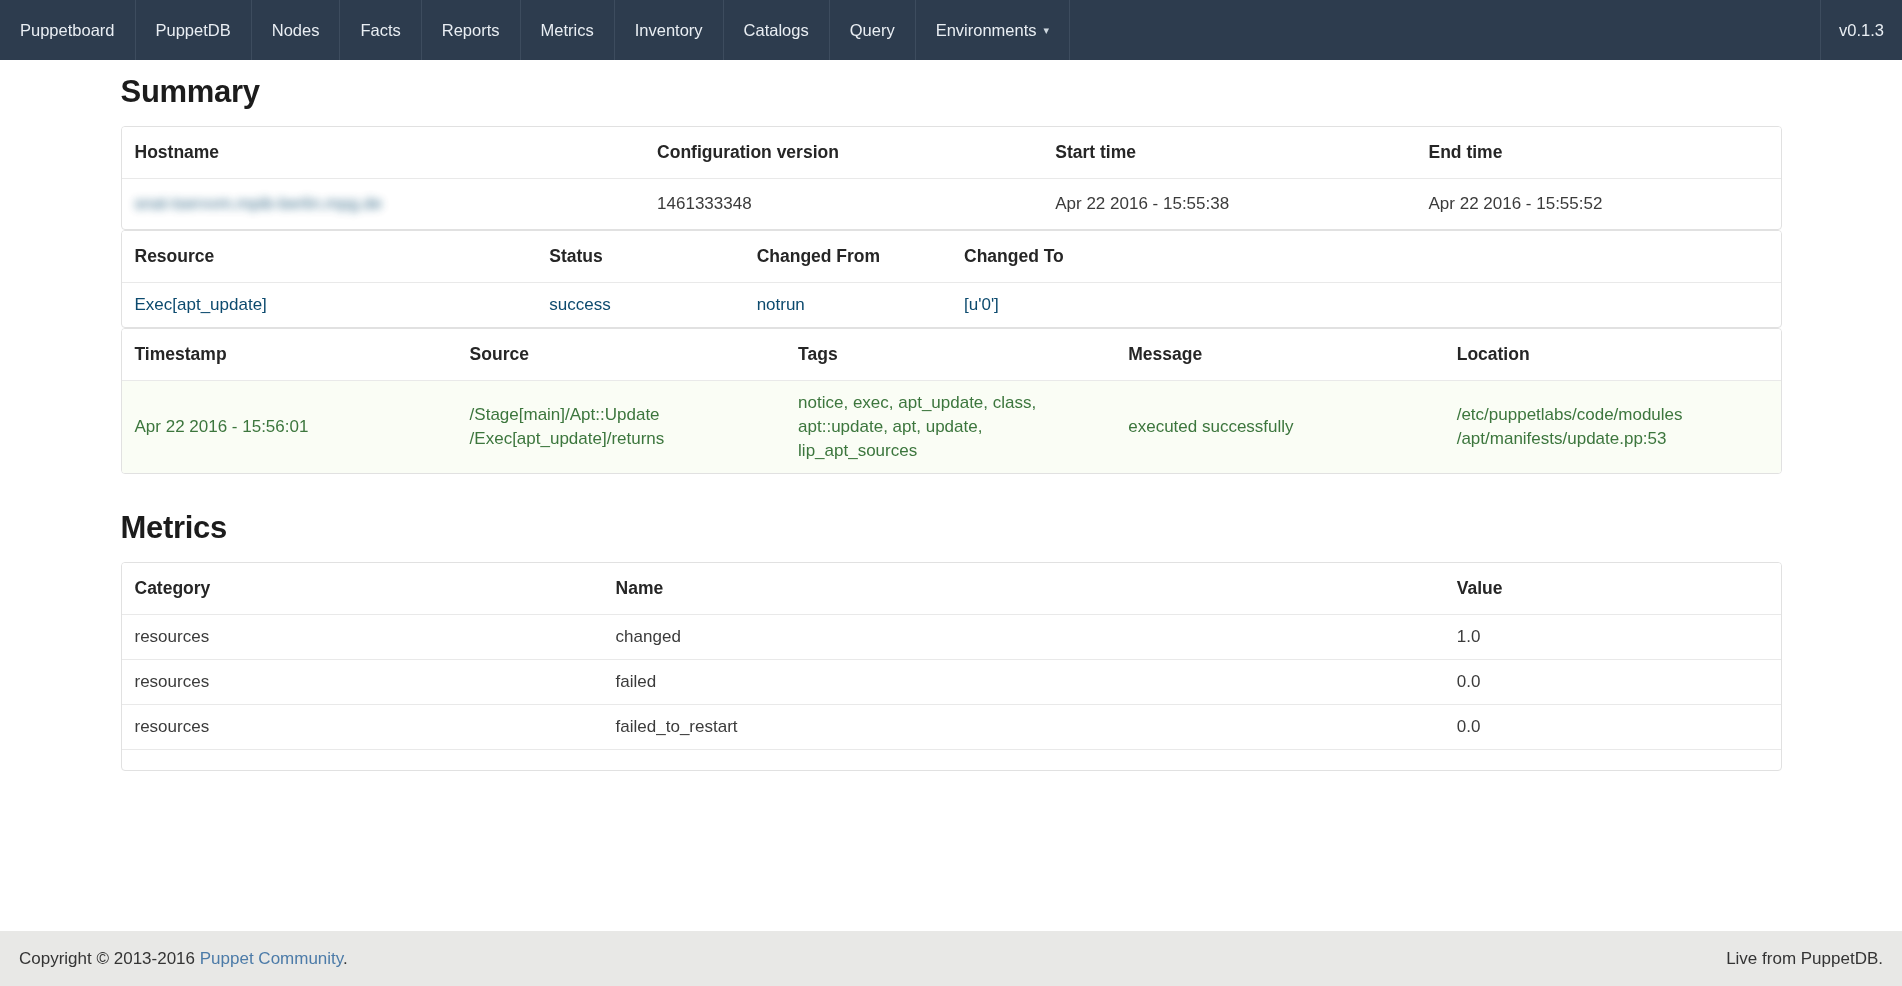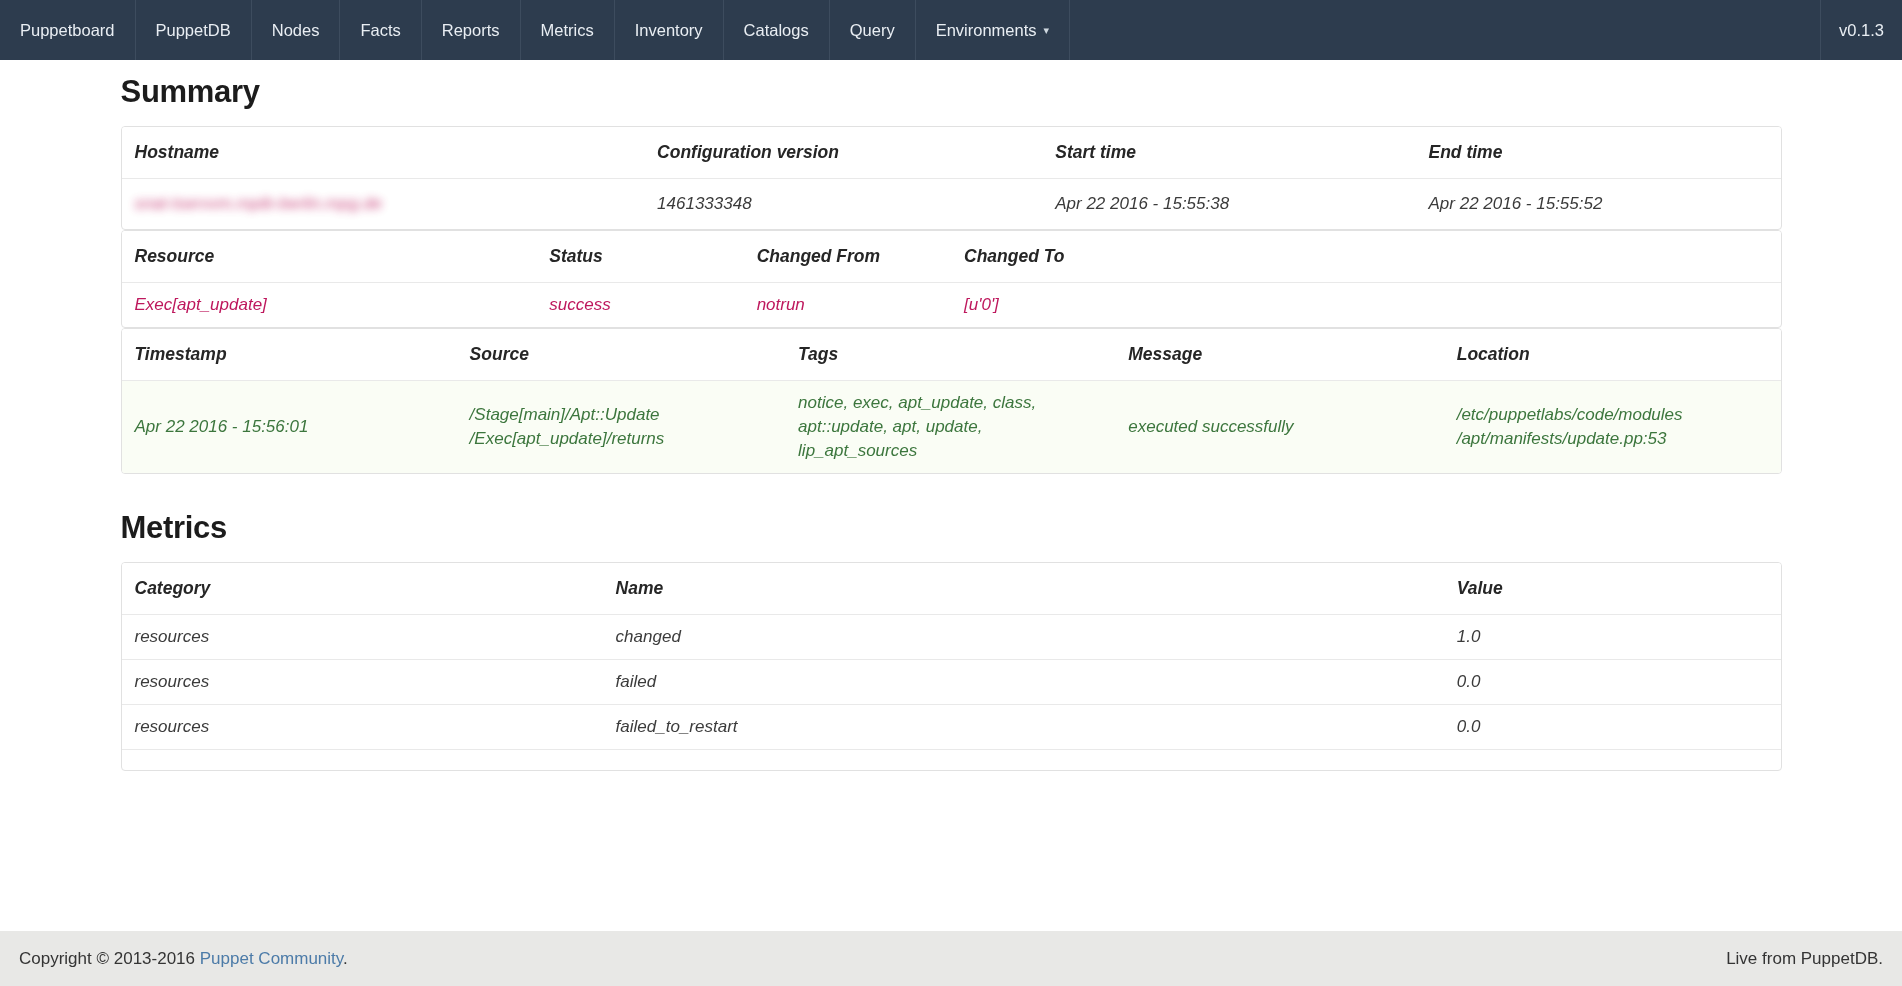--- a/index.html
+++ b/index.html
@@ -40,35 +40,35 @@
   h2.section-heading {
     font-size: 31px; line-height: 36px; font-weight: 700;
     color: #1c1c1c; margin: 36px 0 16px; letter-spacing: -0.3px;
   }
   h2.section-heading.first { margin-top: 14px; }
 
   .panel {
     border: 1px solid #e1e1e1; border-radius: 4px;
     overflow: hidden; background: #fff;
   }
-  table { width: 100%; border-collapse: collapse; table-layout: fixed; font-style: italic; }
+  table { width: 100%; border-collapse: collapse; table-layout: fixed; }
   th {
     text-align: left; font-weight: 700; color: #262626;
     font-size: 17.5px; padding: 15px 13px; line-height: 21px;
     background: #fff;
   }
   td {
     font-size: 17px; color: #3b3b3b; line-height: 24px;
     padding: 10px 13px; border-top: 1px solid #e9e9e9;
     vertical-align: middle; overflow-wrap: break-word;
   }
   .summary-table td { padding: 13px 13px; }
   .pre { white-space: pre-line; }
 
-  a.tbl-link { color: #be185d; text-decoration: none; cursor: pointer; }
+  a.tbl-link { color: #0c4a6e; text-decoration: none; cursor: pointer; }
   .blurred {
     filter: blur(4px); opacity: 0.8;
     user-select: none; pointer-events: auto;
   }
 
   
   .log-row td {
     background: #fafdf5; color: #3c763d;
     border-top: 1px solid #e6ecdf;
   }

